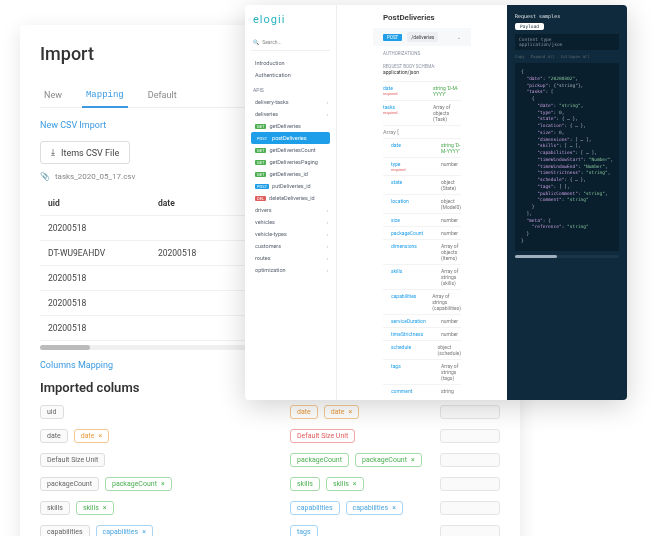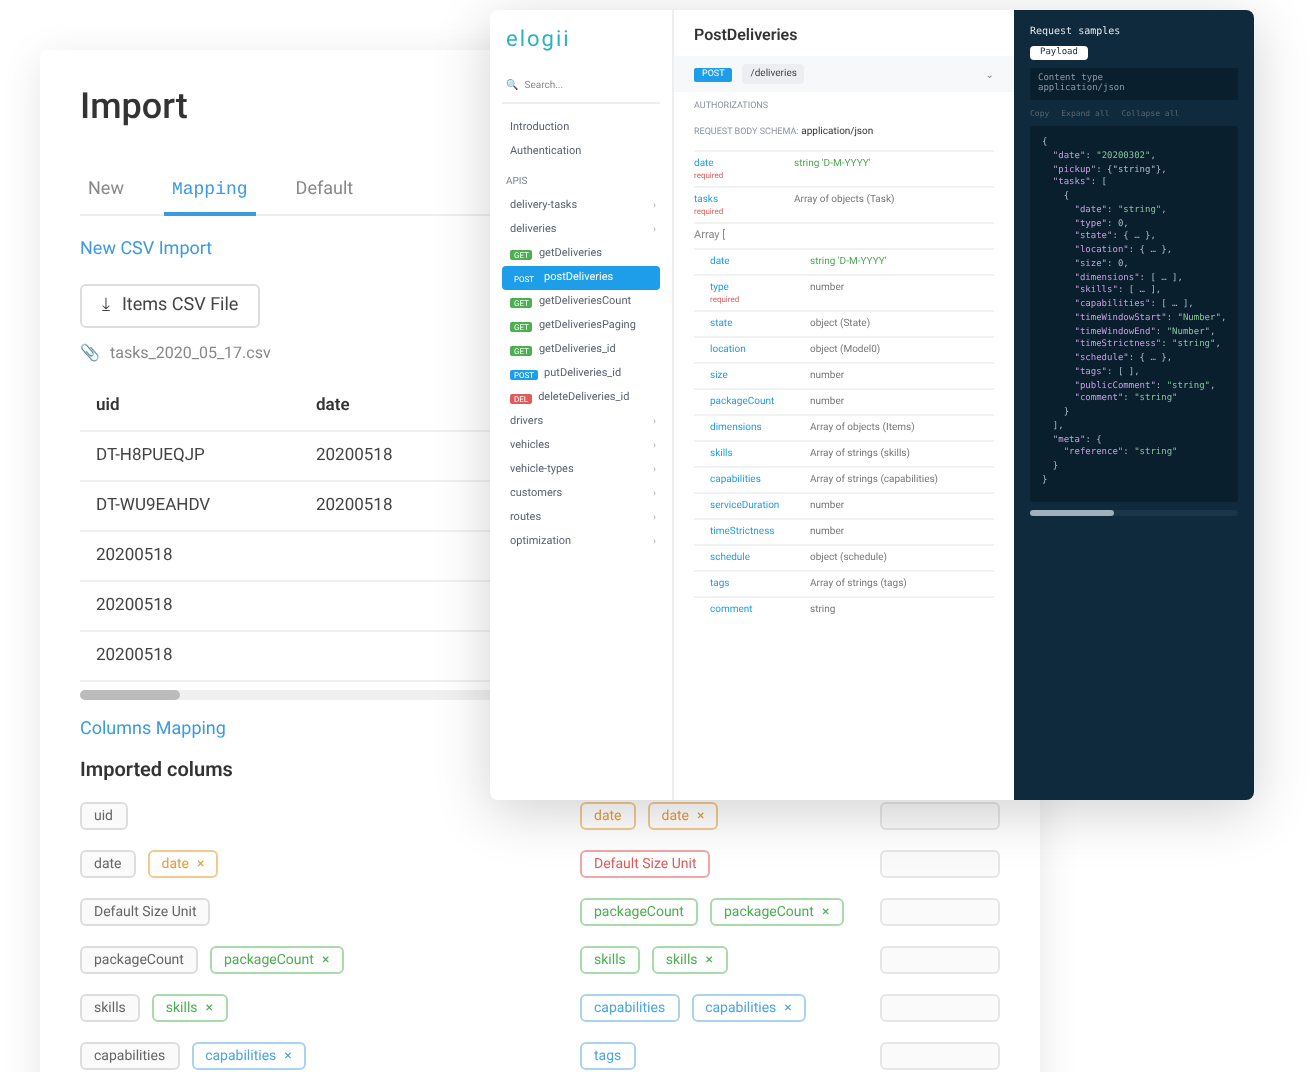--- a/index.html
+++ b/index.html
@@ -20,35 +20,35 @@
 .grid-row { display: flex; border-bottom: 1px solid #f0f0f0; }
 .grid-cell { padding: 7px 8px; color: #444; }
 .grid-row.header .grid-cell { font-weight: 600; color: #333; }
 .col-uid { width: 110px; }
 .col-date { width: 90px; }
 .scrollbar { height: 5px; background: #f0f0f0; border-radius: 3px; margin-top: 4px; }
 .scrollbar-thumb { width: 50px; height: 100%; background: #bbb; border-radius: 3px; }
 
 .mapping-cols { display: flex; gap: 40px; margin-top: 10px; }
 .mapping-col { flex: 1; }
-.mapping-col h4 { font-size: 10px; font-weight: 600; color: #333; margin-bottom: 8px; }
+.mapping-col h4 { font-size: 13px; font-weight: 600; color: #333; margin-bottom: 8px; }
 .default-values { font-size: 8px; color: #888; text-align: right; }
 .pill-row { display: flex; align-items: center; gap: 6px; margin-bottom: 6px; min-height: 18px; }
 .pill { display: inline-flex; align-items: center; gap: 4px; font-size: 7px; padding: 2px 6px; border-radius: 3px; border: 1px solid; }
 .pill.plain { color: #666; border-color: #ddd; background: #fafafa; }
 .pill.orange { color: #e89a3c; border-color: #f3c990; background: #fff; }
 .pill.green { color: #4caf50; border-color: #a7dba9; background: #fff; }
 .pill.blue { color: #4aa5e0; border-color: #a9d3f0; background: #fff; }
 .pill.red { color: #e05c5c; border-color: #f2a6a6; background: #fff; }
 .pill .x { font-size: 7px; cursor: pointer; }
 .default-input { width: 60px; height: 14px; border: 1px solid #e5e5e5; border-radius: 3px; background: #fafafa; }
 .row-with-default { justify-content: space-between; }
 
 
-.api-window { position: absolute; left: 245px; top: 5px; width: 382px; height: 395px; background: #fff; box-shadow: 0 6px 28px rgba(0,0,0,0.18); border-radius: 4px; display: flex; overflow: hidden; }
+.api-window { position: absolute; left: 245px; top: 5px; width: 382px; height: 395px; background: #fff; box-shadow: 0 6px 28px rgba(0,0,0,0.18); border-radius: 4px; display: flex; overflow: hidden; gap: 36px; }
 .api-sidebar { width: 92px; border-right: 1px solid #eee; padding: 8px 6px; font-size: 5.5px; color: #5a6270; overflow: hidden; }
 .api-logo { font-size: 11px; color: #2bb3c0; font-weight: 400; letter-spacing: 1px; margin-bottom: 10px; padding-left: 2px; }
 .api-search { display: flex; align-items: center; gap: 3px; font-size: 5px; color: #888; border-bottom: 1px solid #eee; padding: 3px 0 5px 2px; margin-bottom: 6px; }
 .api-nav-hdr { font-size: 5px; color: #7a8290; margin: 6px 0 3px 2px; text-transform: uppercase; }
 .api-nav-item { padding: 3px 2px 3px 4px; color: #5a6270; cursor: pointer; display: flex; align-items: center; gap: 3px; }
 .api-nav-item.sel { background: #1e9ee8; color: #fff; border-radius: 2px; }
 .method-badge { font-size: 4px; padding: 0 2px; border-radius: 1px; color: #fff; }
 .mb-get { background: #4caf50; }
 .mb-post { background: #1e9ee8; }
 .mb-del { background: #e05c5c; }
@@ -107,21 +107,20 @@
     <span>tasks_2020_05_17.csv</span>
   </div>
 
   <div class="grid">
     <div class="grid-row header">
       <div class="grid-cell col-uid">uid</div>
       <div class="grid-cell col-date">date</div>
     </div>
     <div id="grid-body">
         <div class="grid-row">
-          <div class="grid-cell col-uid">DT-H8PUEQJP</div>
           <div class="grid-cell col-date">20200518</div>
         </div>
         <div class="grid-row">
           <div class="grid-cell col-uid">DT-WU9EAHDV</div>
           <div class="grid-cell col-date">20200518</div>
         </div>
         <div class="grid-row">
           <div class="grid-cell col-date">20200518</div>
         </div>
         <div class="grid-row">

